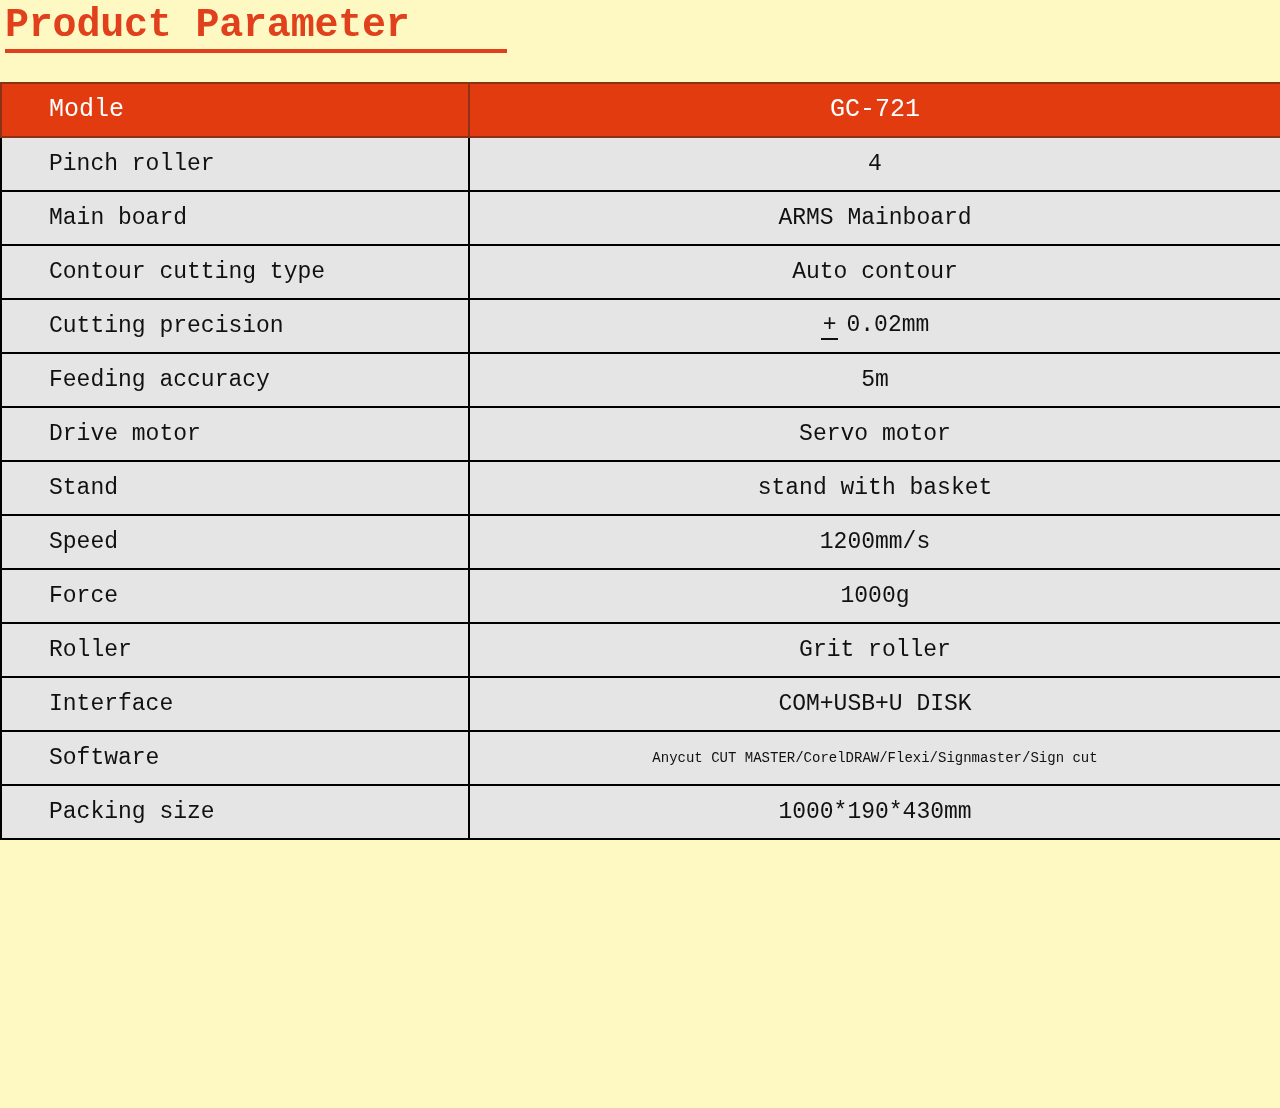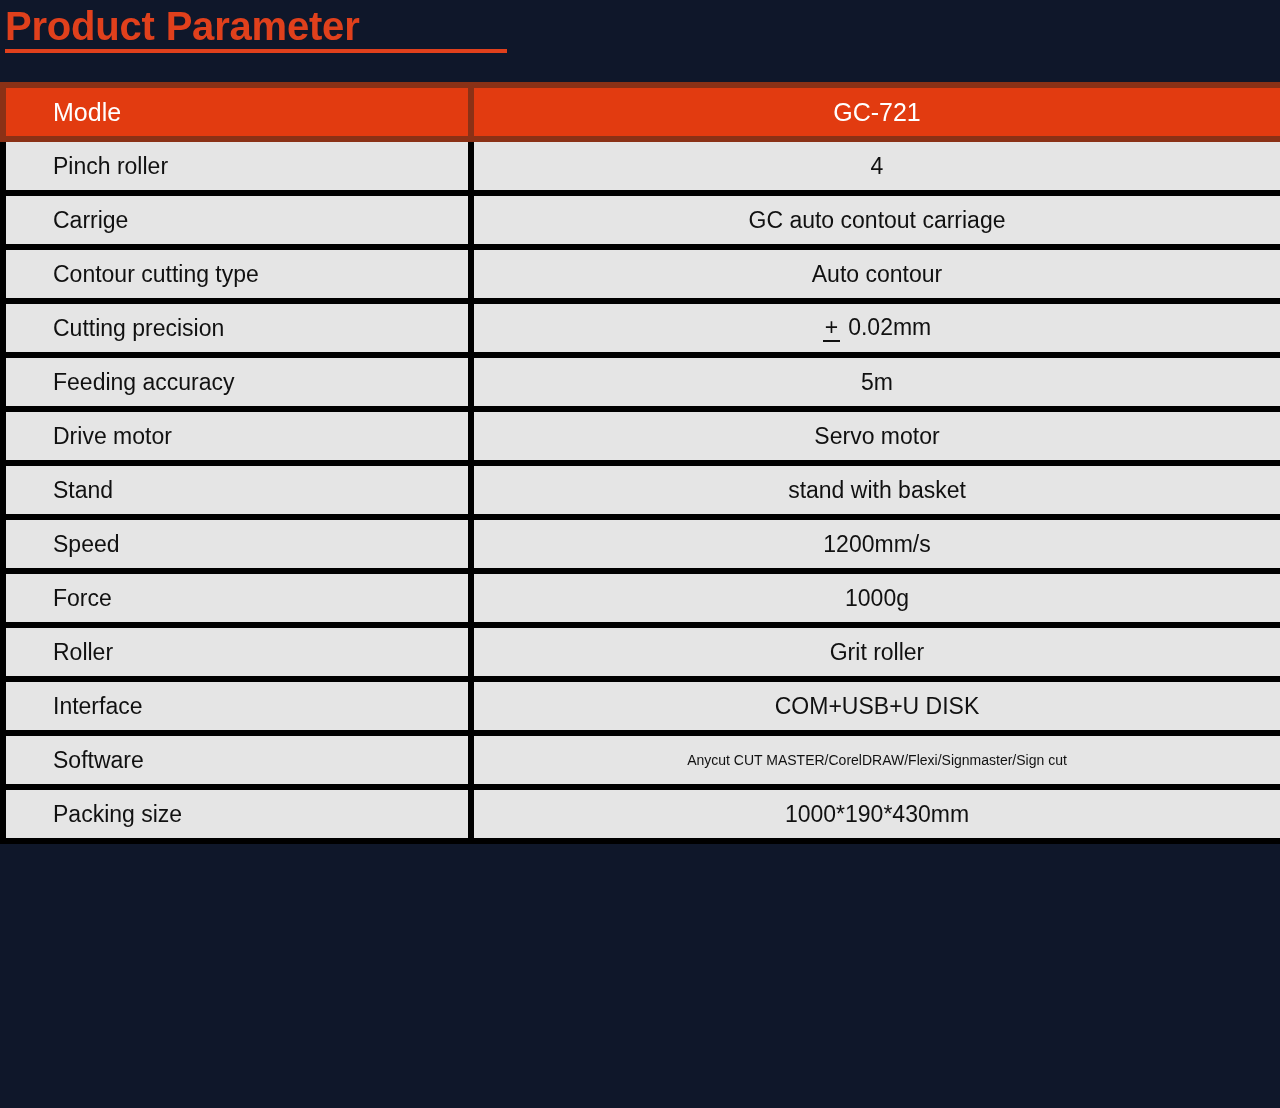--- a/index.html
+++ b/index.html
@@ -13,21 +13,22 @@
     height: 1108px;
     overflow: hidden;
     font-family: "Liberation Sans", sans-serif;
     -webkit-font-smoothing: antialiased;
   }
 
   .page {
     position: relative;
     width: 1280px;
     height: 1108px;
-    background: #0f172a;
+    background: #fef9c3;
+    font-family: Liberation Mono, monospace;
   }
 
   
   .title-block {
     position: absolute;
     left: 5px;
     top: 0px;
     width: 520px;
     height: 78px;
   }
@@ -59,21 +60,21 @@
     table-layout: fixed;
   }
   .spec-table col.col-label { width: 468px; }
   .spec-table col.col-value { width: 812px; }
 
   .spec-table tr { height: 54px; }
 
   .spec-table td {
     height: 54px;
     box-sizing: border-box;
-    border: 6px solid #000000;
+    border: 2px solid #000000;
     background: #e5e5e5;
     color: #111111;
     font-size: 23px;
     line-height: 1.15;
     padding: 0 28px;
     vertical-align: middle;
   }
 
   .cell-label {
     text-align: left;
@@ -133,22 +134,22 @@
       <tr class="header-row">
         <td class="cell-label">Modle</td>
         <td class="cell-value">GC-721</td>
       </tr>
 
         <tr>
           <td class="cell-label">Pinch roller</td>
           <td class="cell-value">4</td>
         </tr>
         <tr>
-          <td class="cell-label">Carrige</td>
-          <td class="cell-value">GC auto contout carriage</td>
+          <td class="cell-label">Main board</td>
+          <td class="cell-value">ARMS Mainboard</td>
         </tr>
         <tr>
           <td class="cell-label">Contour cutting type</td>
           <td class="cell-value">Auto contour</td>
         </tr>
         <tr>
           <td class="cell-label">Cutting precision</td>
           <td class="cell-value"><span class="plusminus">+</span><span>0.02mm</span></td>
         </tr>
         <tr>

